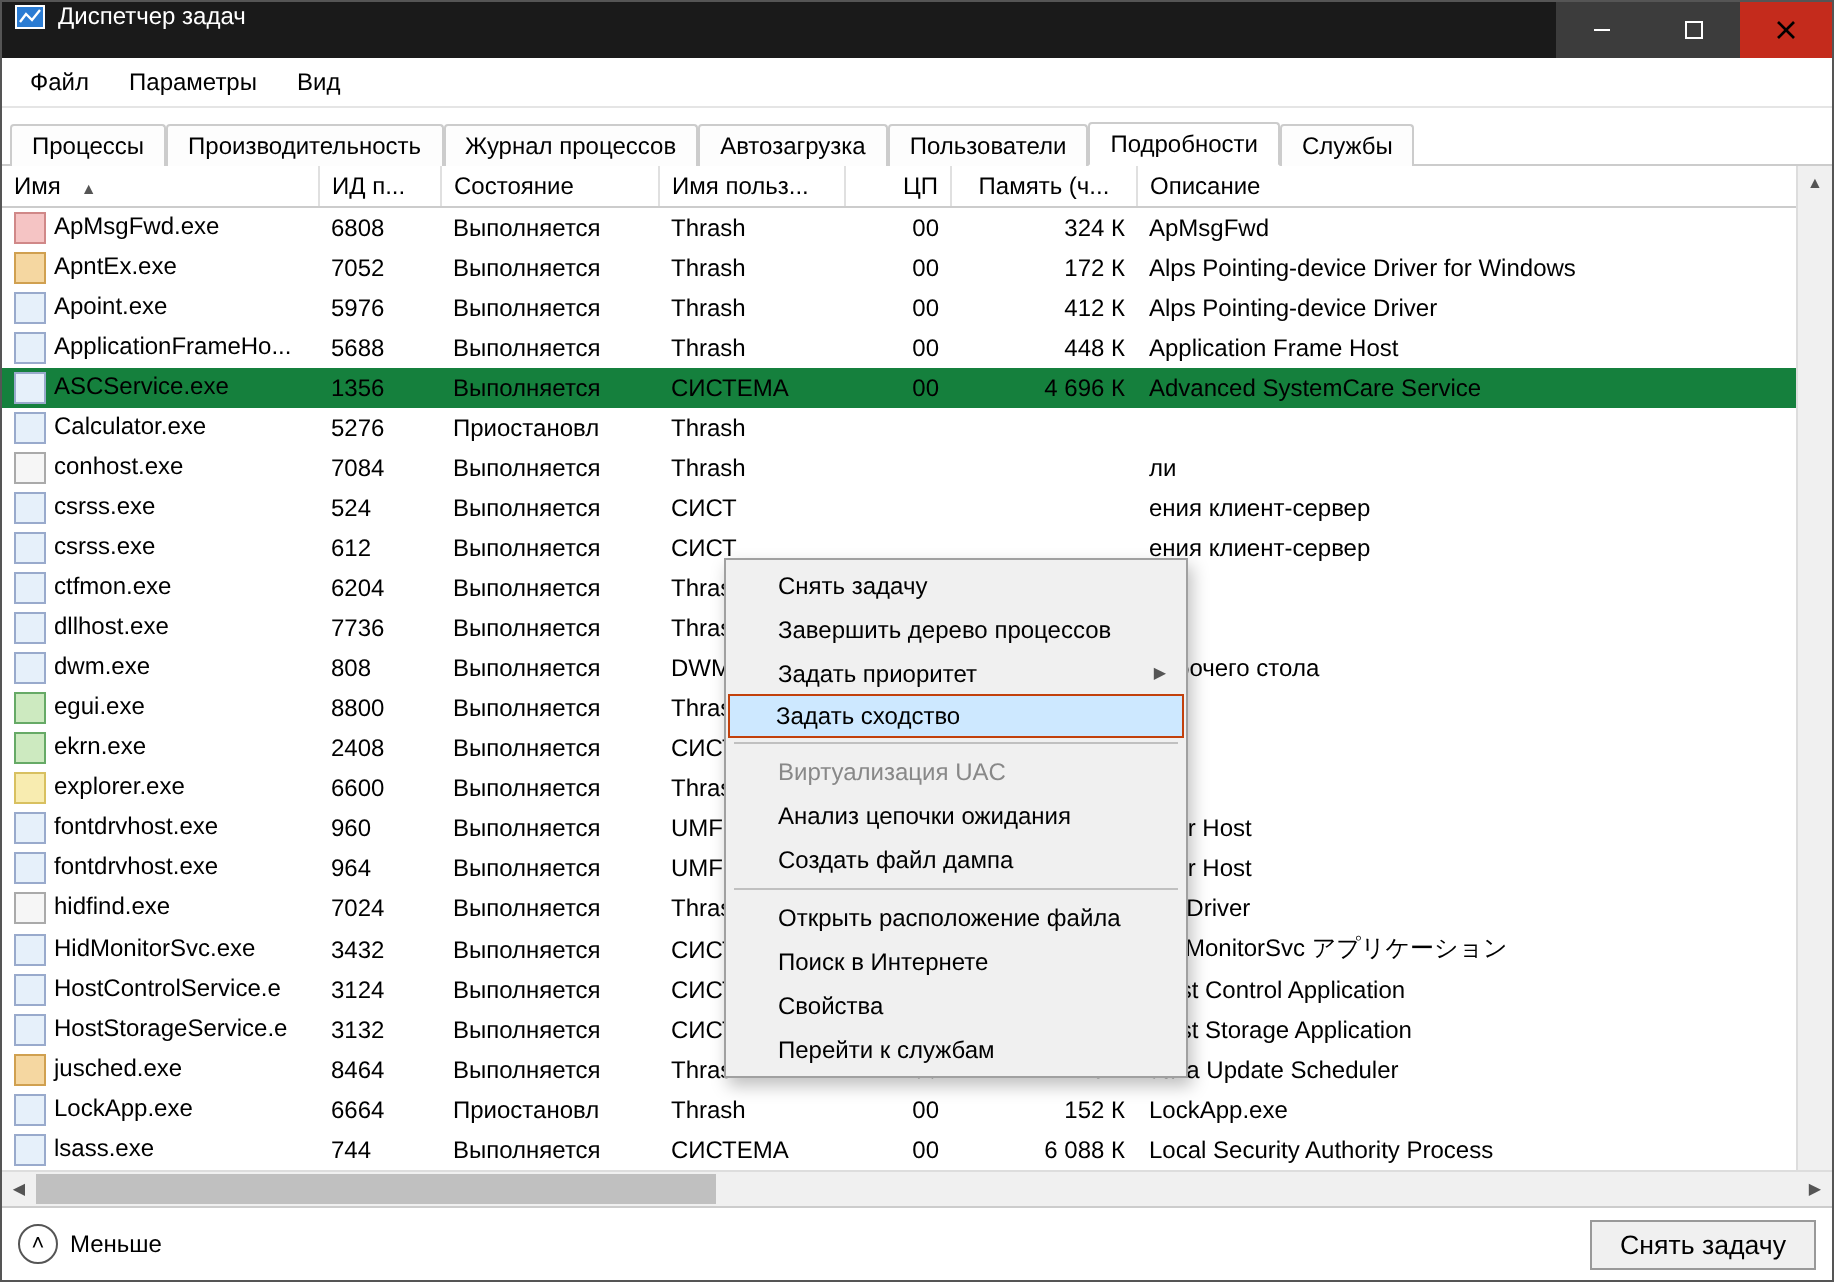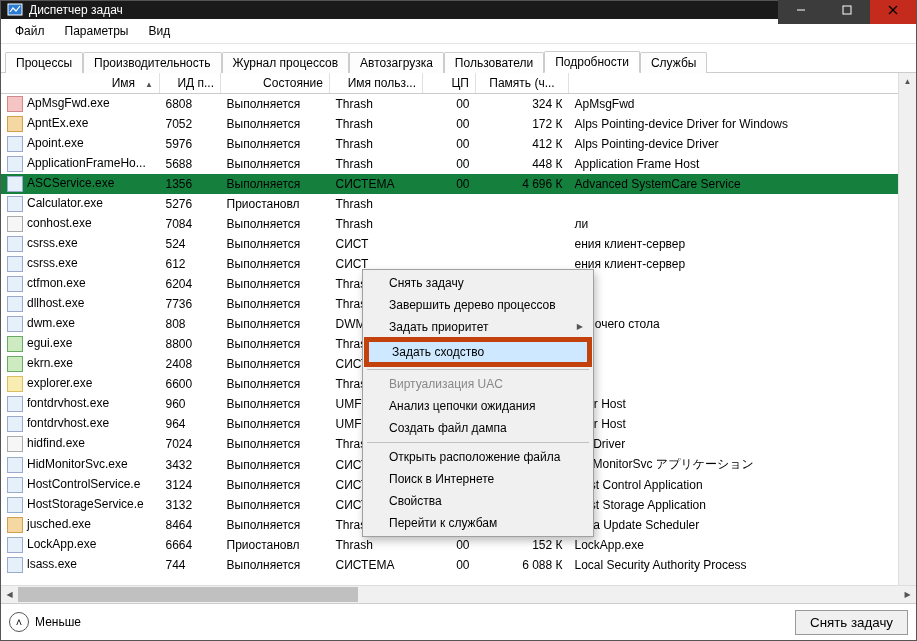--- a/index.html
+++ b/index.html
@@ -1,42 +1,42 @@
 <!DOCTYPE html>
 <html><head>
 <meta charset="utf-8">
 <style>
 html,body{margin:0;padding:0;font-family:"Segoe UI",Tahoma,sans-serif;font-size:12px;background:#fff;color:#000;overflow:hidden}
 .window{width:917px;height:641px;display:flex;flex-direction:column;border:1px solid #555;box-sizing:border-box}
-.titlebar{height:18px;background:#1a1a1a;color:#fff;display:flex;align-items:center;padding:0 0 0 6px}
+.titlebar{height:28px;background:#1a1a1a;color:#fff;display:flex;align-items:flex-start;padding:0 0 0 6px}
 .titlebar .icon{width:16px;height:16px;display:inline-flex;align-items:center;justify-content:center;margin-right:6px}
 .title-text{flex:1;font-size:12px}
 .winbtn{width:46px;height:28px;display:flex;align-items:center;justify-content:center;color:#fff}
 .winbtn.close{background:#c42b1c}
 .winbtn.max,.winbtn.min{background:#3c3c3c}
 .winbtn svg{width:10px;height:10px}
 .menubar{height:20px;display:flex;align-items:center;padding:2px 6px;gap:4px;border-bottom:1px solid #e5e5e5}
 .menuitem{padding:2px 8px;cursor:default}
 .tabs{height:24px;display:flex;align-items:flex-end;padding:4px 4px 0 4px;border-bottom:1px solid #ccc}
 .tab{padding:3px 10px;border:1px solid #ccc;border-bottom:none;margin-right:0;background:#fdfdfd;position:relative;top:1px;border-radius:2px 2px 0 0;cursor:default}
 .tab.active{background:#fff;border-bottom:1px solid #fff;z-index:2;font-weight:400}
 .table-wrap{flex:1;overflow:hidden;position:relative}
 .table-scroll{position:absolute;inset:0;overflow:auto}
 table{border-collapse:collapse;width:100%;table-layout:fixed}
-th{background:#fff;text-align:right;font-weight:400;padding:3px 6px;border-right:1px solid #e0e0e0;border-bottom:1px solid #ccc;white-space:nowrap;overflow:hidden;text-overflow:ellipsis;position:sticky;top:0}
+th{background:#fff;text-align:left;font-weight:400;padding:3px 6px;border-right:1px solid #e0e0e0;border-bottom:1px solid #ccc;white-space:nowrap;overflow:hidden;text-overflow:ellipsis;position:sticky;top:0}
 th.sorted::after{content:"▲";font-size:8px;margin-left:10px;color:#555}
 td{padding:2px 6px;white-space:nowrap;overflow:hidden;text-overflow:ellipsis}
 td.num{text-align:right}
 tr.row{height:19px}
 tr.row.selected td{background:#15803d}
 .pi{width:16px;height:16px;display:inline-block;vertical-align:middle;margin-right:4px;background:#ddd;border:1px solid #bbb;box-sizing:border-box}
 .ctxmenu{position:absolute;background:#f0f0f0;border:1px solid #a0a0a0;box-shadow:2px 4px 8px rgba(0,0,0,.25);padding:2px;min-width:226px;z-index:50}
 .ctxitem{padding:4px 20px 4px 24px;cursor:default;position:relative}
 .ctxitem.disabled{color:#888}
-.ctxitem.hl{background:#cde8ff;border:5px solid #c2410c;margin:-1px;padding:3px 19px 3px 23px}
+.ctxitem.hl{background:#cde8ff;border:1px solid #c2410c;margin:-1px;padding:3px 19px 3px 23px}
 .ctxitem .sub::after{content:"▶";font-size:8px;position:absolute;right:8px;top:6px;color:#555}
 .ctxsep{height:1px;background:#c0c0c0;margin:3px 2px}
 .footer{height:36px;border-top:1px solid #ccc;display:flex;align-items:center;padding:0 8px;justify-content:space-between}
 .less-btn{display:flex;align-items:center;gap:6px;cursor:default}
 .less-btn .circle{width:18px;height:18px;border:1px solid #555;border-radius:50%;display:flex;align-items:center;justify-content:center;font-size:11px}
 .primary-btn{padding:4px 14px;border:1px solid #999;background:#f0f0f0;cursor:default}
 .scrollbar-v{position:absolute;right:0;top:0;bottom:0;width:17px;background:#f0f0f0;border-left:1px solid #ddd}
 .scrollbar-h{height:17px;background:#f0f0f0;border-top:1px solid #ddd;display:flex;align-items:center}
 .sb-arrow{width:17px;height:17px;display:flex;align-items:center;justify-content:center;color:#555;font-size:8px;background:#f0f0f0}
 .sb-thumb-h{height:15px;background:#c0c0c0;margin:1px 0}

